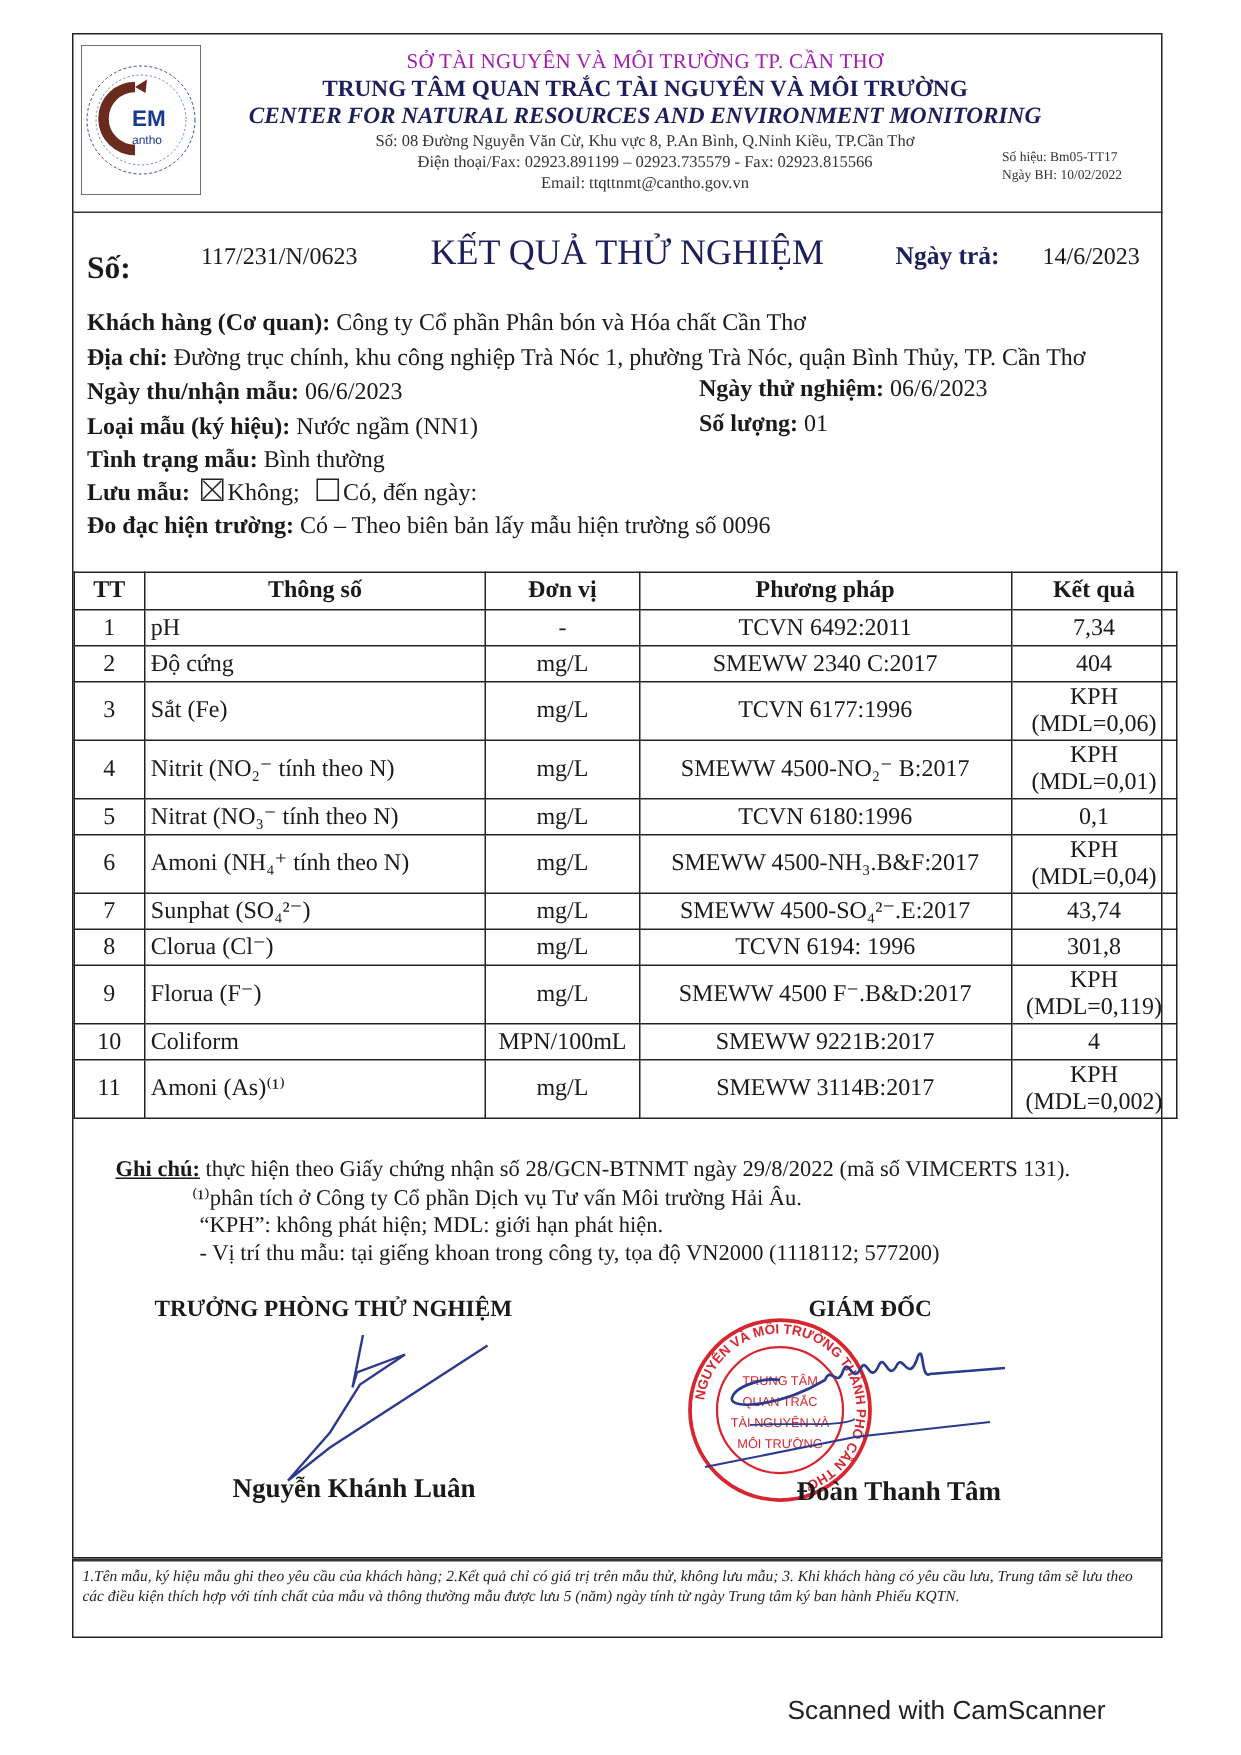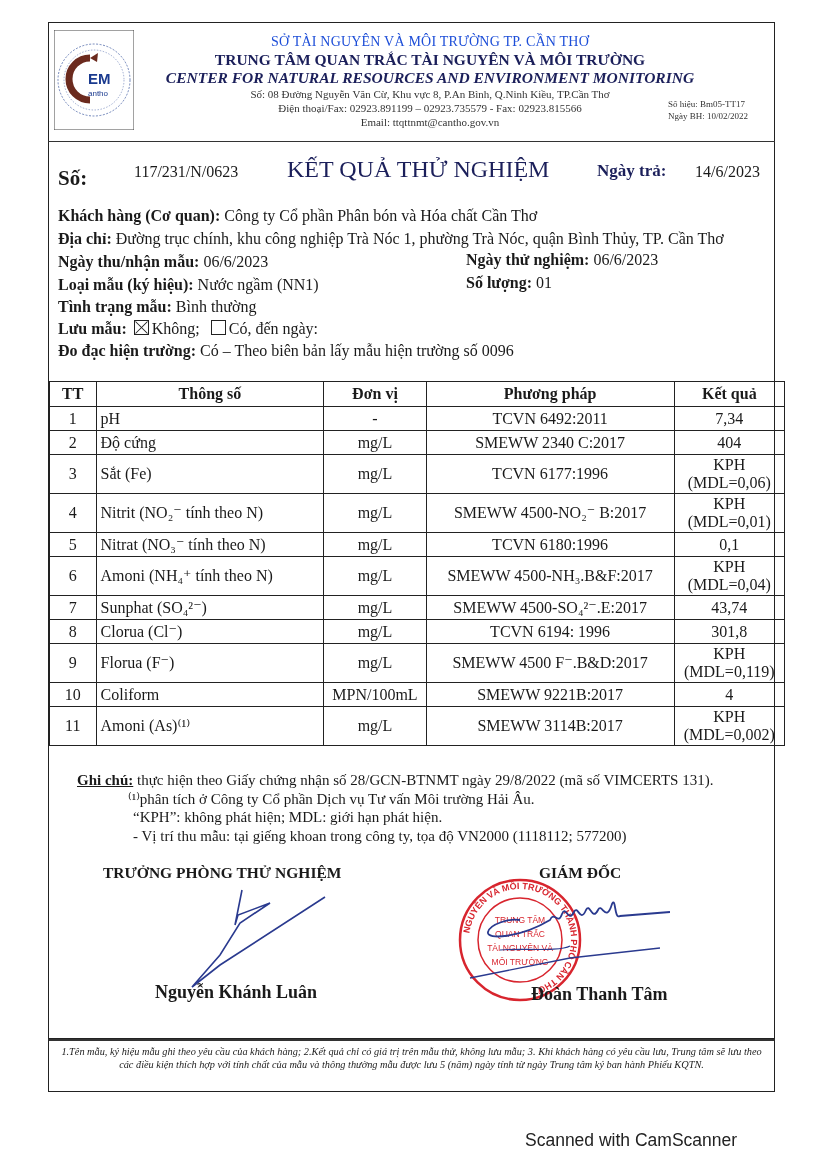--- a/index.html
+++ b/index.html
@@ -11,30 +11,30 @@
   }
   .frame {
     position: absolute; left: 48px; top: 22px; width: 727px; height: 1017px;
     border: 1.5px solid #222; box-sizing: border-box;
   }
   .footer-box {
     position: absolute; left: 48px; top: 1039px; width: 727px; height: 53px;
     border: 1.5px solid #222; border-top: 2px solid #333; box-sizing: border-box;
     padding: 4px 6px 0 6px;
     font-family: "Liberation Serif", serif; font-style: italic; font-size: 10.3px;
-    line-height: 13px; color: #222; text-align: center;
+    line-height: 13px; color: #222;
   }
   
   .logo {
     position: absolute; left: 54px; top: 30px; width: 80px; height: 100px;
   }
   .org-block {
     position: absolute; left: 150px; top: 33px; width: 560px; text-align: center;
   }
-  .org-l1 { font-size: 14px; letter-spacing: 0.2px; color: #1d4ed8; line-height: 17px; }
+  .org-l1 { font-size: 14px; letter-spacing: 0.2px; color: #a21caf; line-height: 17px; }
   .org-l2 { font-size: 15.5px; font-weight: bold; color: #1b1f5a; line-height: 19px; }
   .org-l3 { font-size: 15.5px; font-weight: bold; font-style: italic; color: #1b1f5a; line-height: 18px; }
   .org-l4, .org-l5, .org-l6 { font-size: 11px; color: #333; line-height: 14px; }
   .form-code {
     position: absolute; left: 668px; top: 98px; font-size: 9px; color: #333; line-height: 12px;
   }
   .rule {
     position: absolute; left: 48px; width: 727px; top: 141px; height: 0;
     border-top: 1.5px solid #333;
   }

